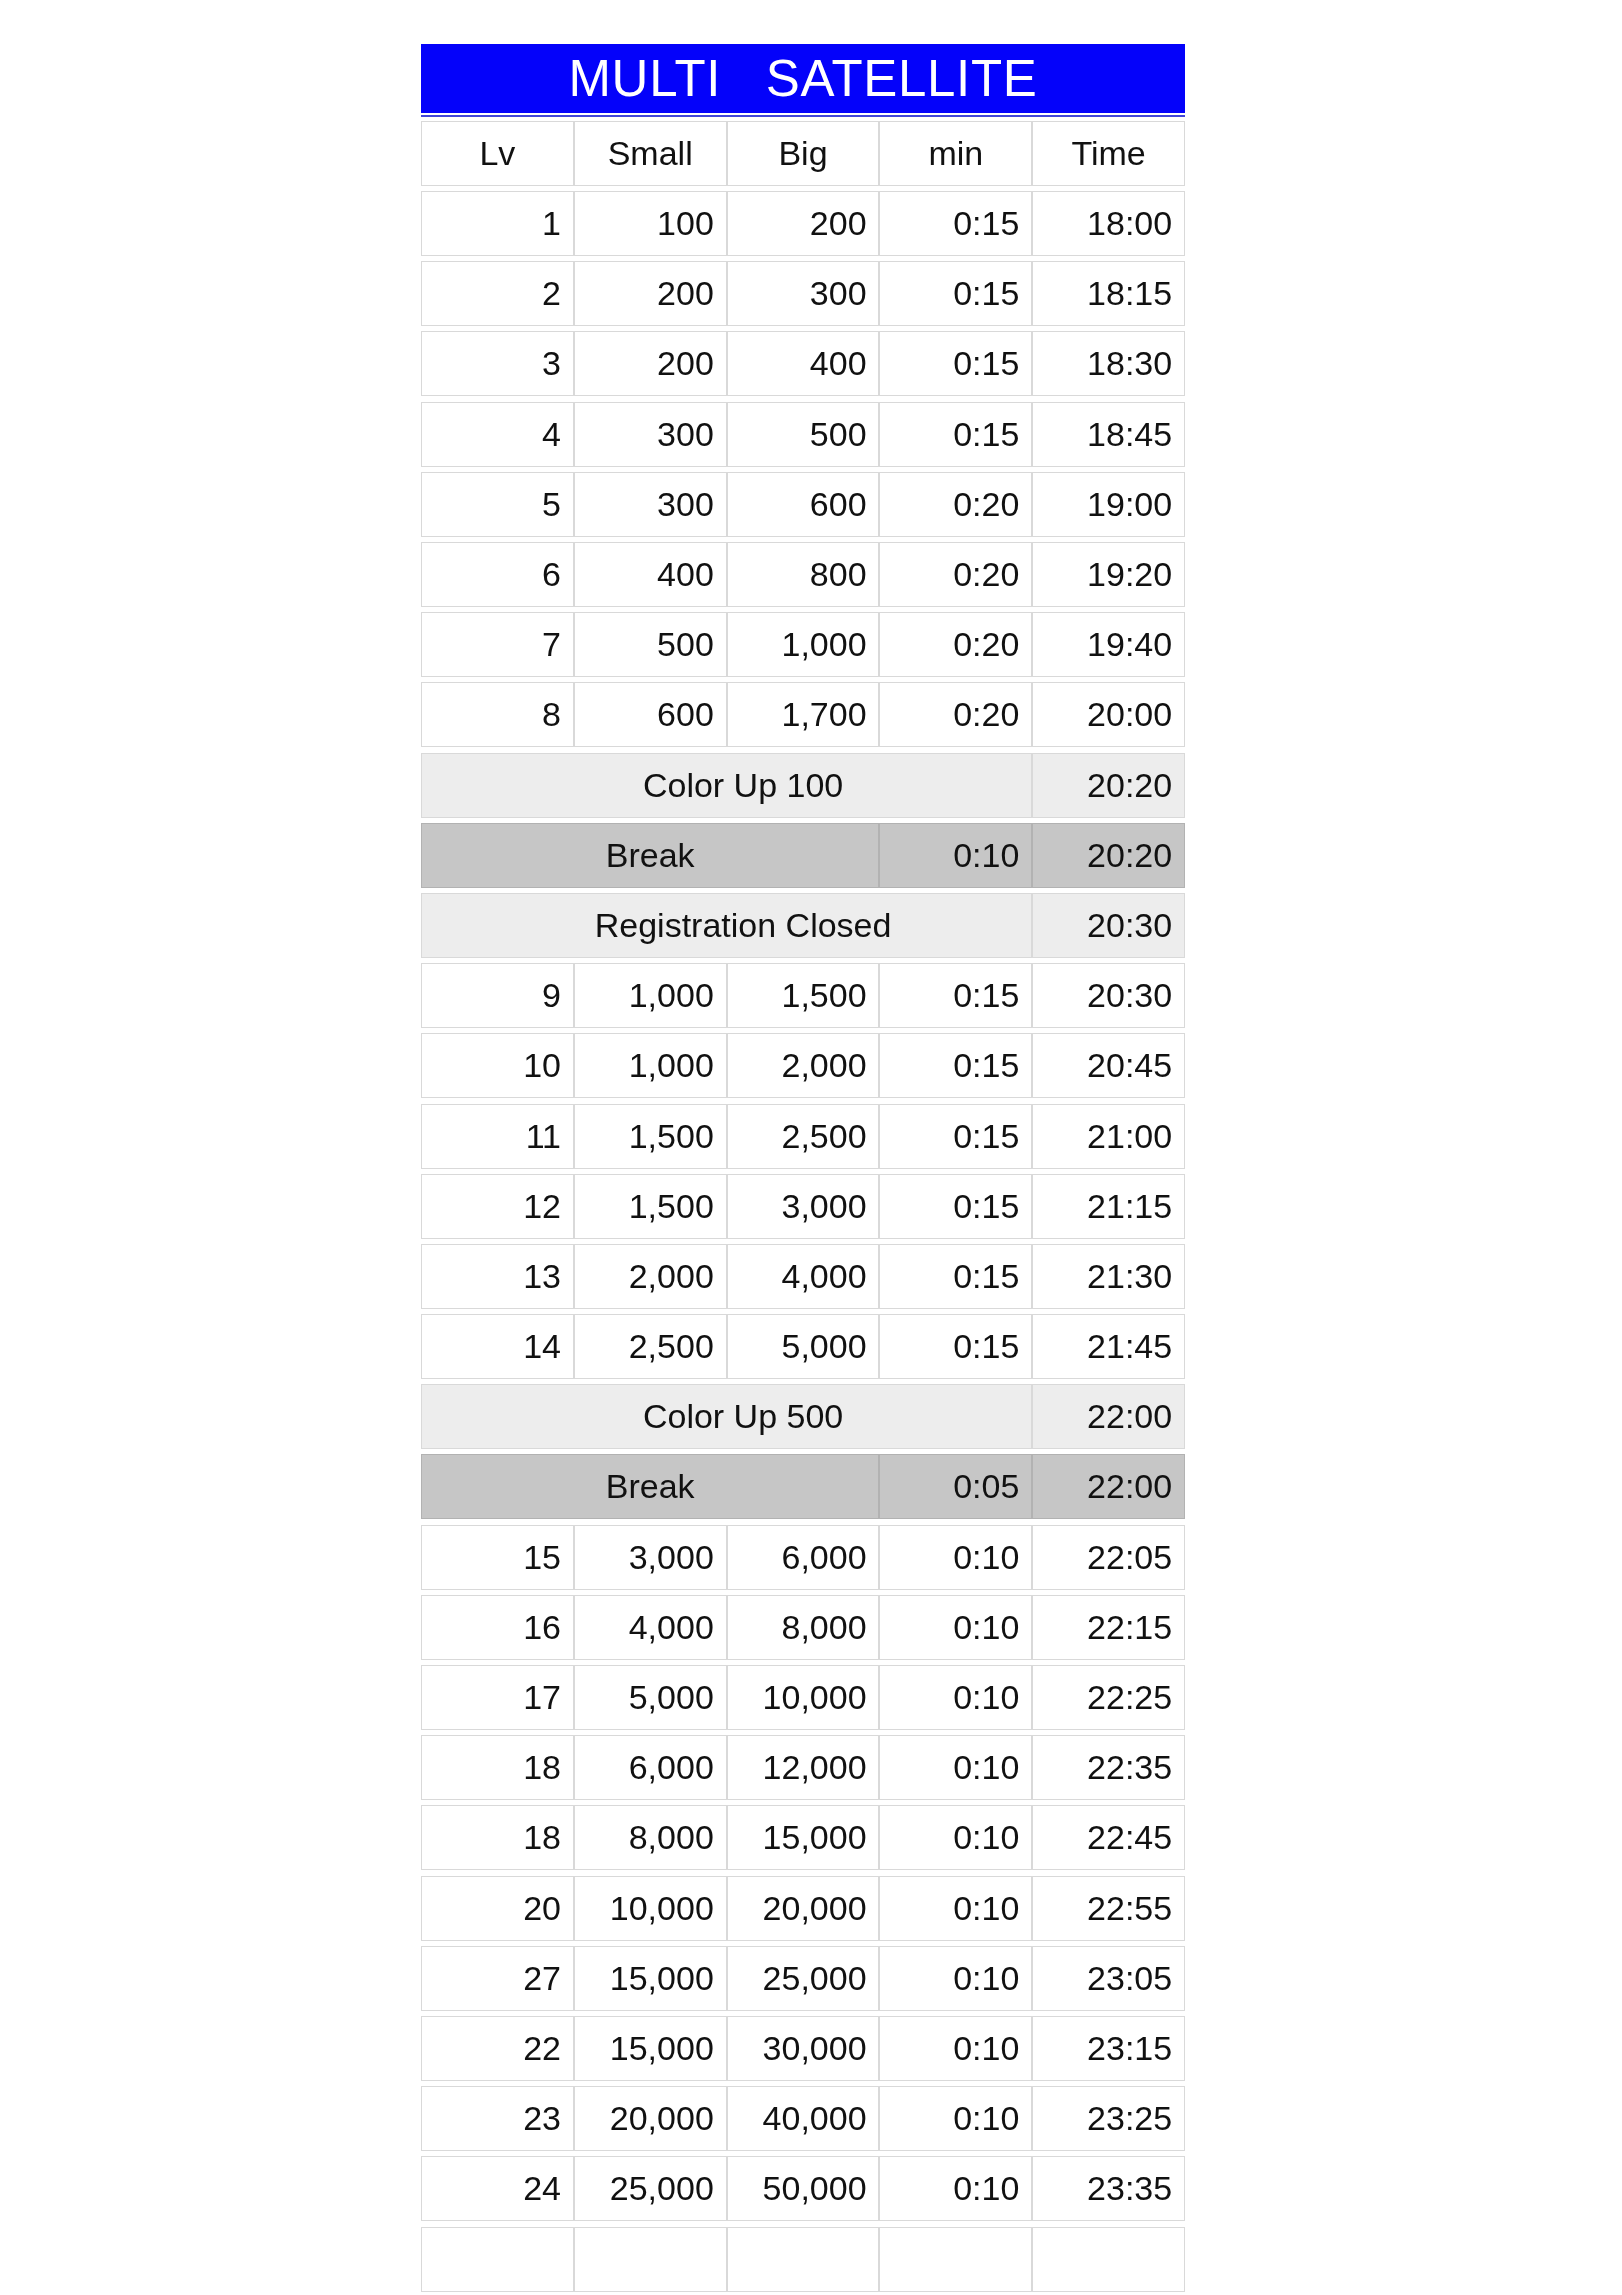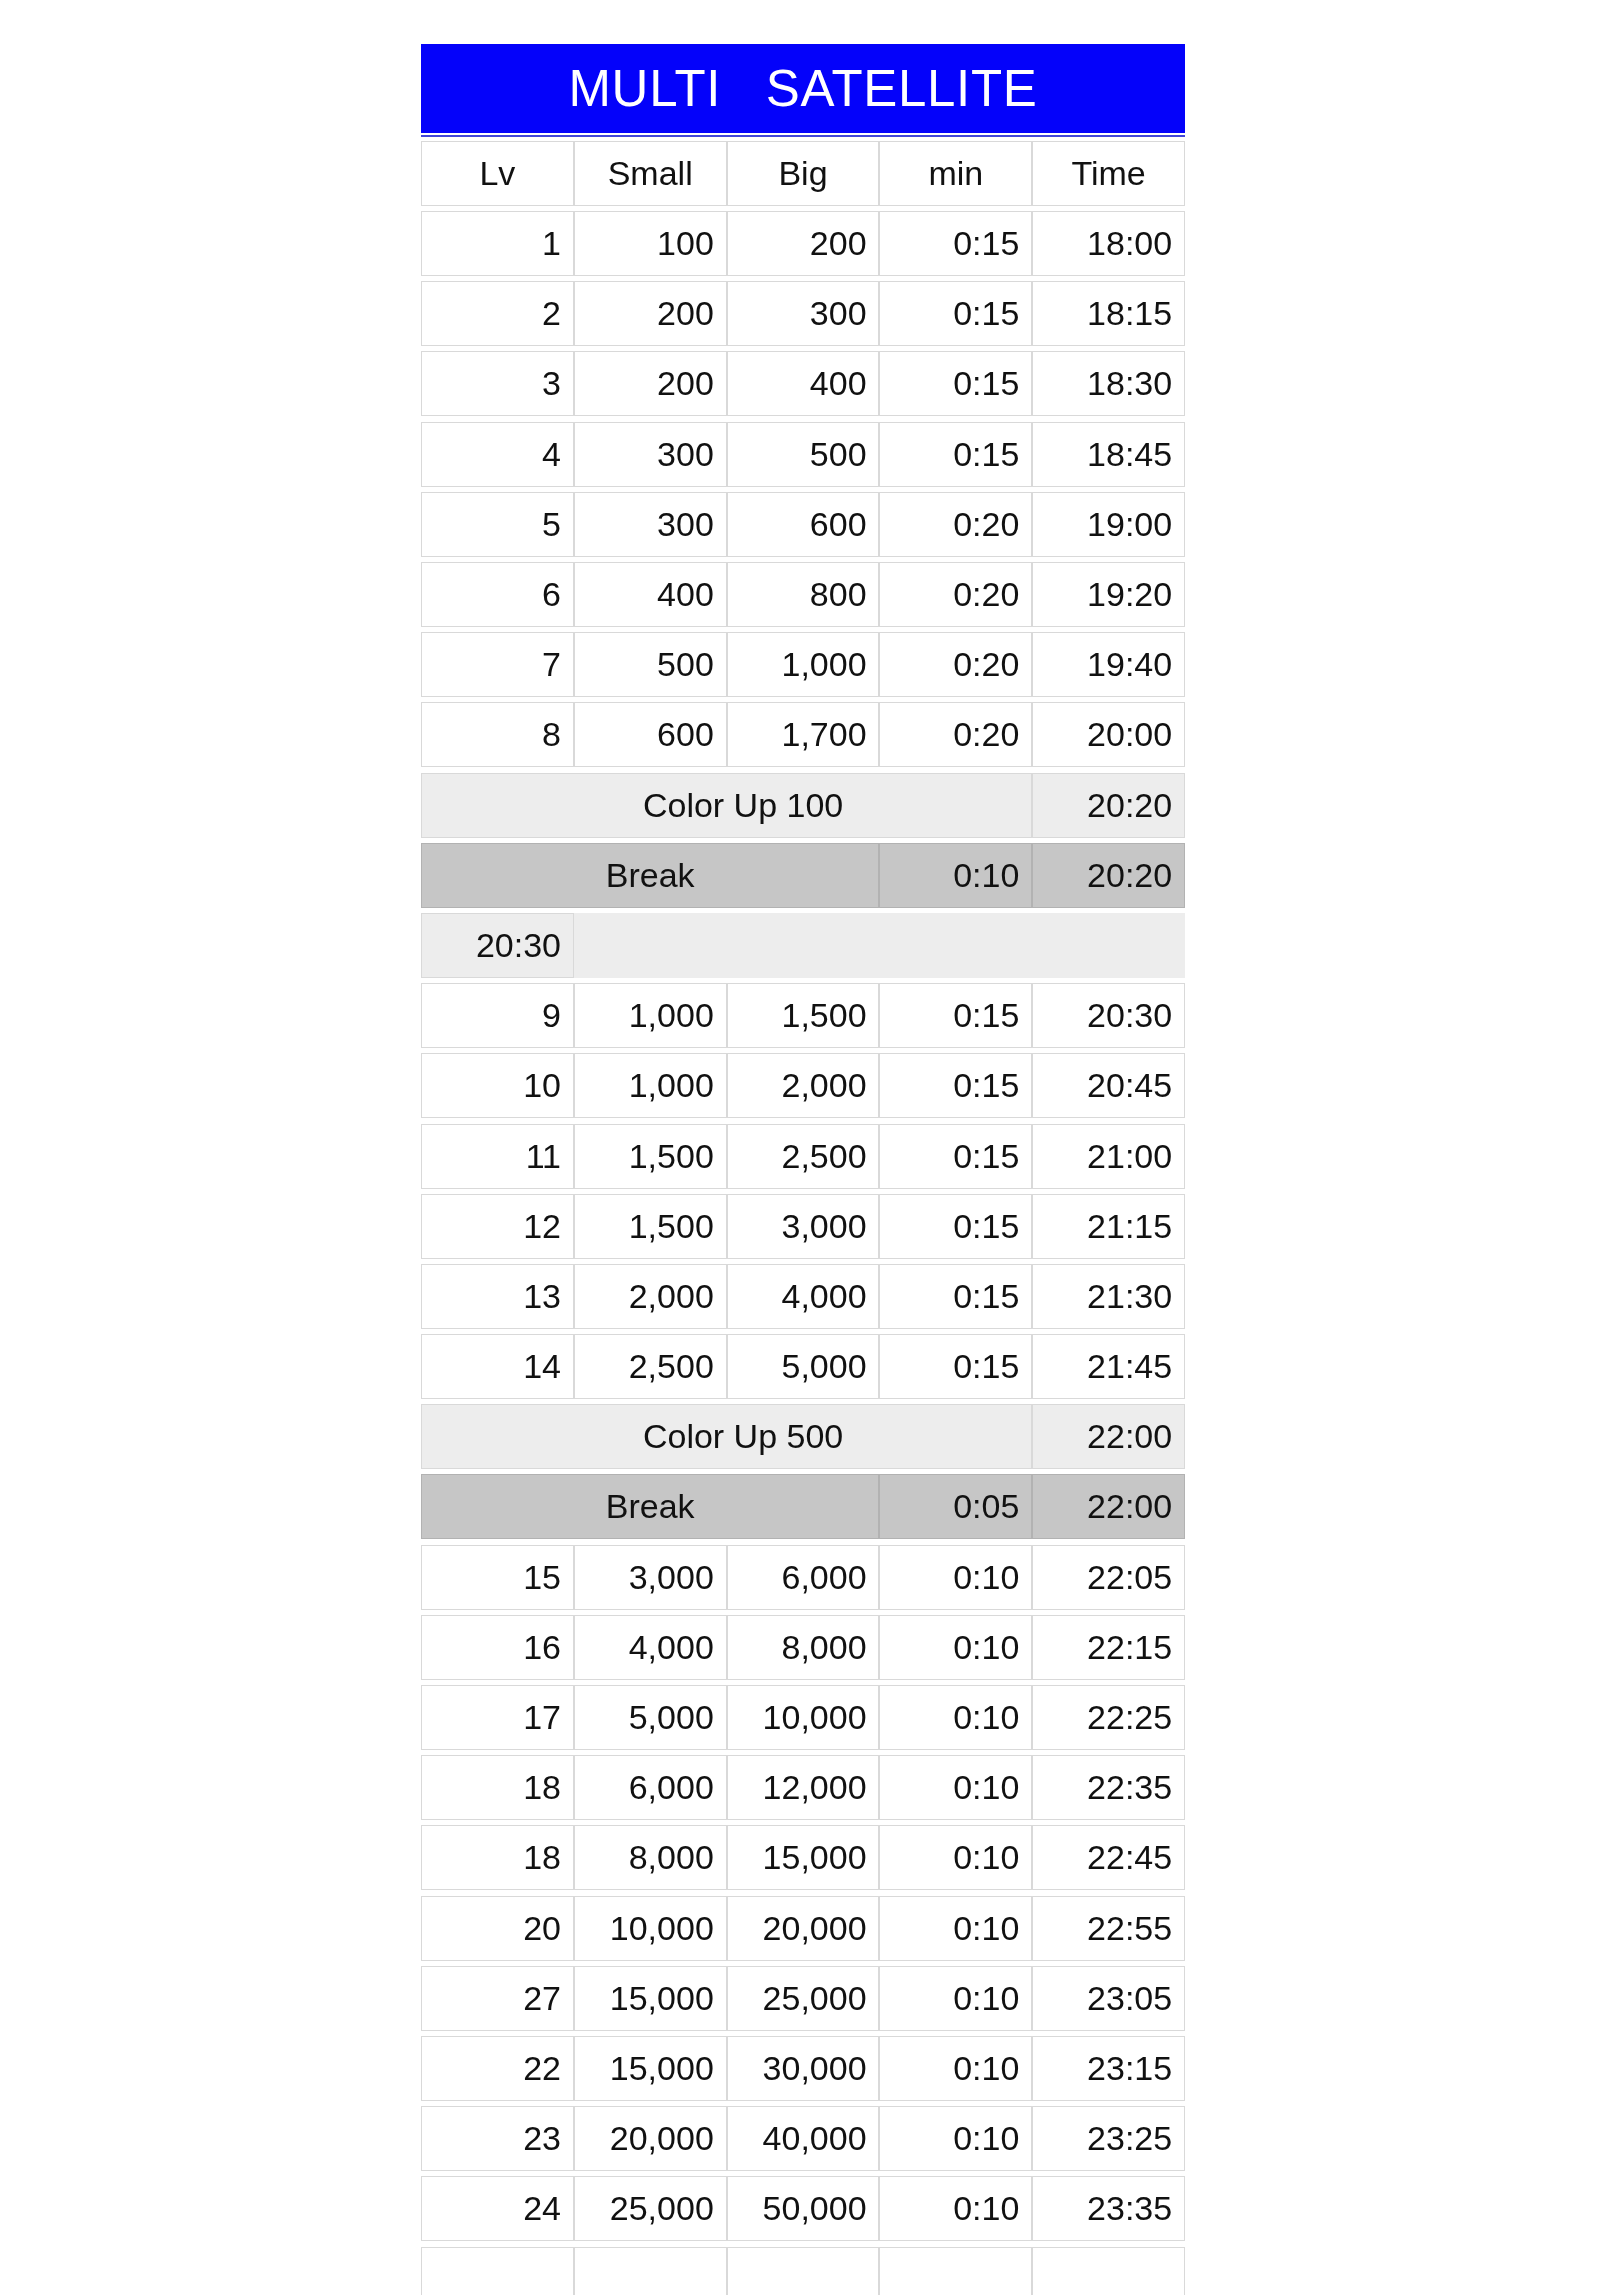--- a/index.html
+++ b/index.html
@@ -15,21 +15,21 @@
     font-family: "Liberation Sans", sans-serif;
     color: #111111;
   }
   .sheet {
     position: absolute;
     left: 421px;
     top: 44px;
     width: 764px;
   }
   .title-bar {
-    height: 89px;
+    height: 69px;
     background: #0402fa;
     display: flex;
     align-items: center;
     justify-content: center;
   }
   .title-text {
     font-size: 51px;
     letter-spacing: 0.7px;
     color: #ffffff;
     white-space: pre;
@@ -147,20 +147,21 @@
         <div class="row special-light">
           <div class="cell center span4">Color Up 100</div>
           <div class="cell">20:20</div>
         </div>
         <div class="row special-dark">
           <div class="cell center span3">Break</div>
           <div class="cell">0:10</div>
           <div class="cell">20:20</div>
         </div>
         <div class="row special-light">
+          <div class="cell center span4">Registration Closed</div>
           <div class="cell">20:30</div>
         </div>
         <div class="row">
           <div class="cell">9</div>
           <div class="cell">1,000</div>
           <div class="cell">1,500</div>
           <div class="cell">0:15</div>
           <div class="cell">20:30</div>
         </div>
         <div class="row">

